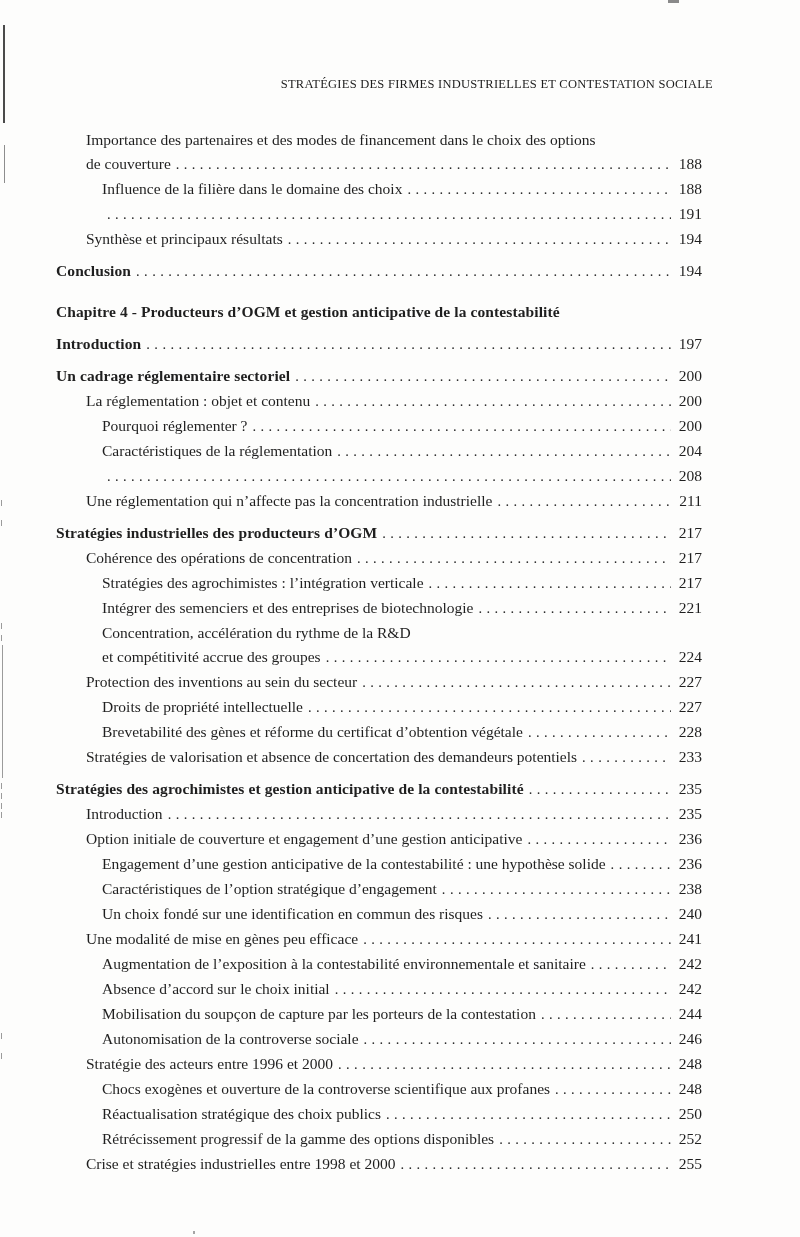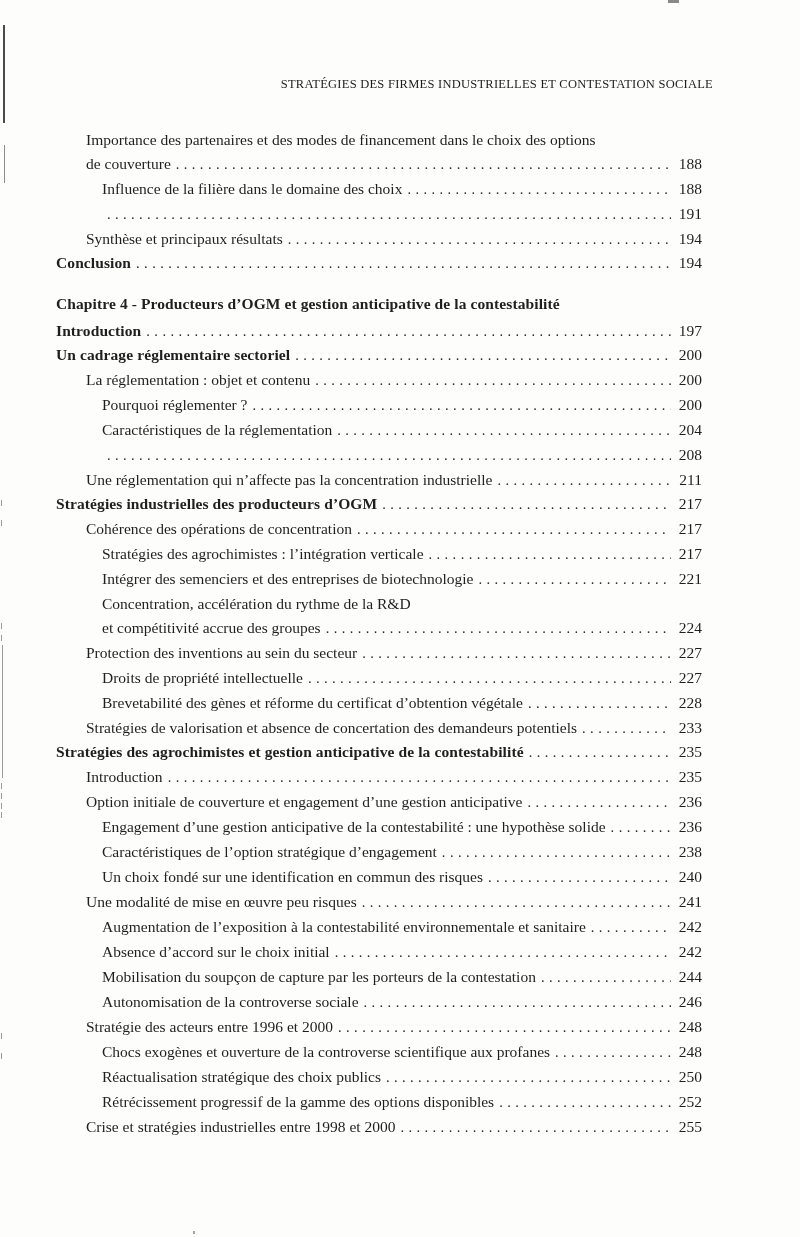--- a/index.html
+++ b/index.html
@@ -25,21 +25,21 @@
   }
   
   .toc {
     position: absolute;
     left: 56px;
     top: 127px;
     width: 646px;
     font-size: 15.5px;
   }
   .toc-row { margin-top: 1px; }
-  .toc-row.type-section { margin-top: 0; }
+  .toc-row.type-section { margin-top: 8px; }
   .toc-row.type-chapter { margin-top: 17px; margin-bottom: 3px; }
   .toc-row .line, .toc-row .line-flex { line-height: 24px; }
   .toc-row.level-1 { padding-left: 30px; }
   .toc-row.level-2 { padding-left: 46px; }
   .toc-row.bold .entry-text, .toc-row.bold .line { font-weight: bold; letter-spacing: 0.1px; }
   .line-flex { display: flex; align-items: flex-end; }
   .entry-text { white-space: nowrap; }
   .leader {
     flex: 1;
     overflow: hidden;
@@ -263,21 +263,21 @@
       </div>
       <div class="toc-row type-entry level-2">
         <div class="line-flex">
           <span class="entry-text">Un choix fondé sur une identification en commun des risques</span>
           <span class="leader"></span>
           <span class="page-num">240</span>
         </div>
       </div>
       <div class="toc-row type-entry level-1">
         <div class="line-flex">
-          <span class="entry-text">Une modalité de mise en œuvre peu risques</span>
+          <span class="entry-text">Une modalité de mise en gènes peu efficace</span>
           <span class="leader"></span>
           <span class="page-num">241</span>
         </div>
       </div>
       <div class="toc-row type-entry level-2">
         <div class="line-flex">
           <span class="entry-text">Augmentation de l’exposition à la contestabilité environnementale et sanitaire</span>
           <span class="leader"></span>
           <span class="page-num">242</span>
         </div>

